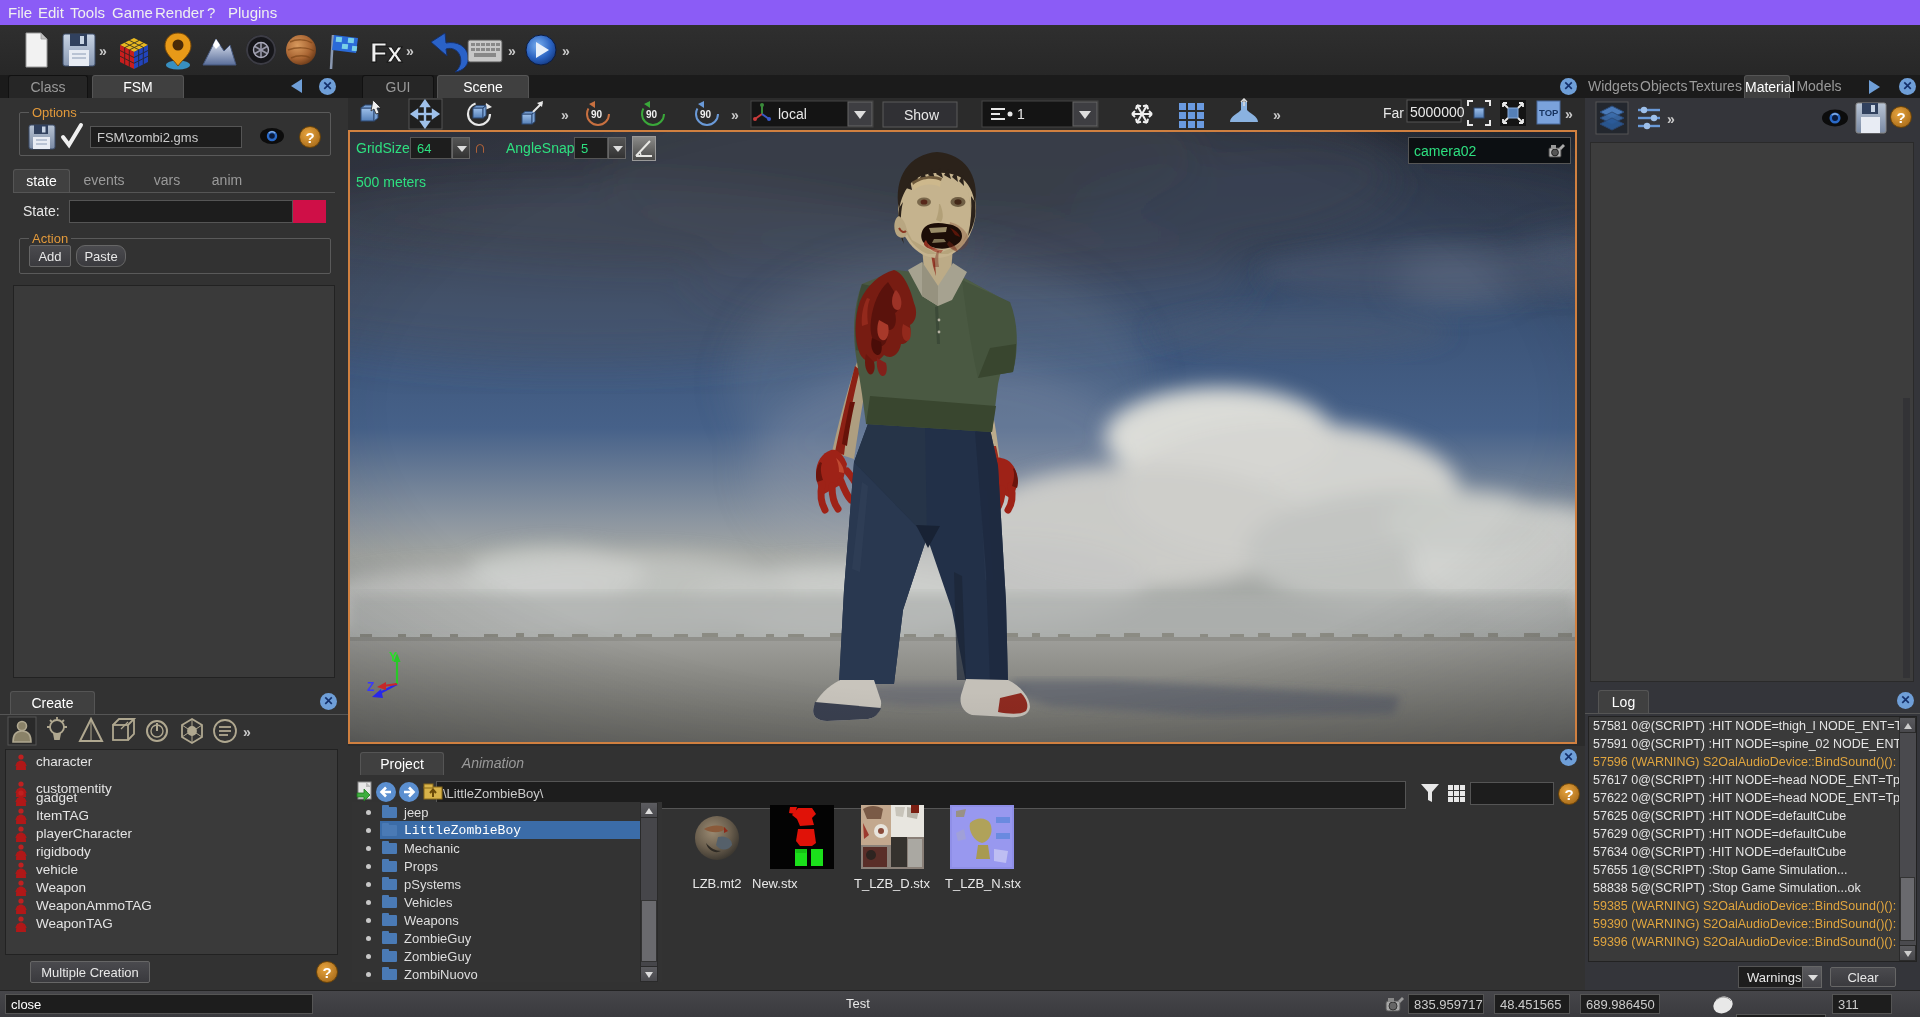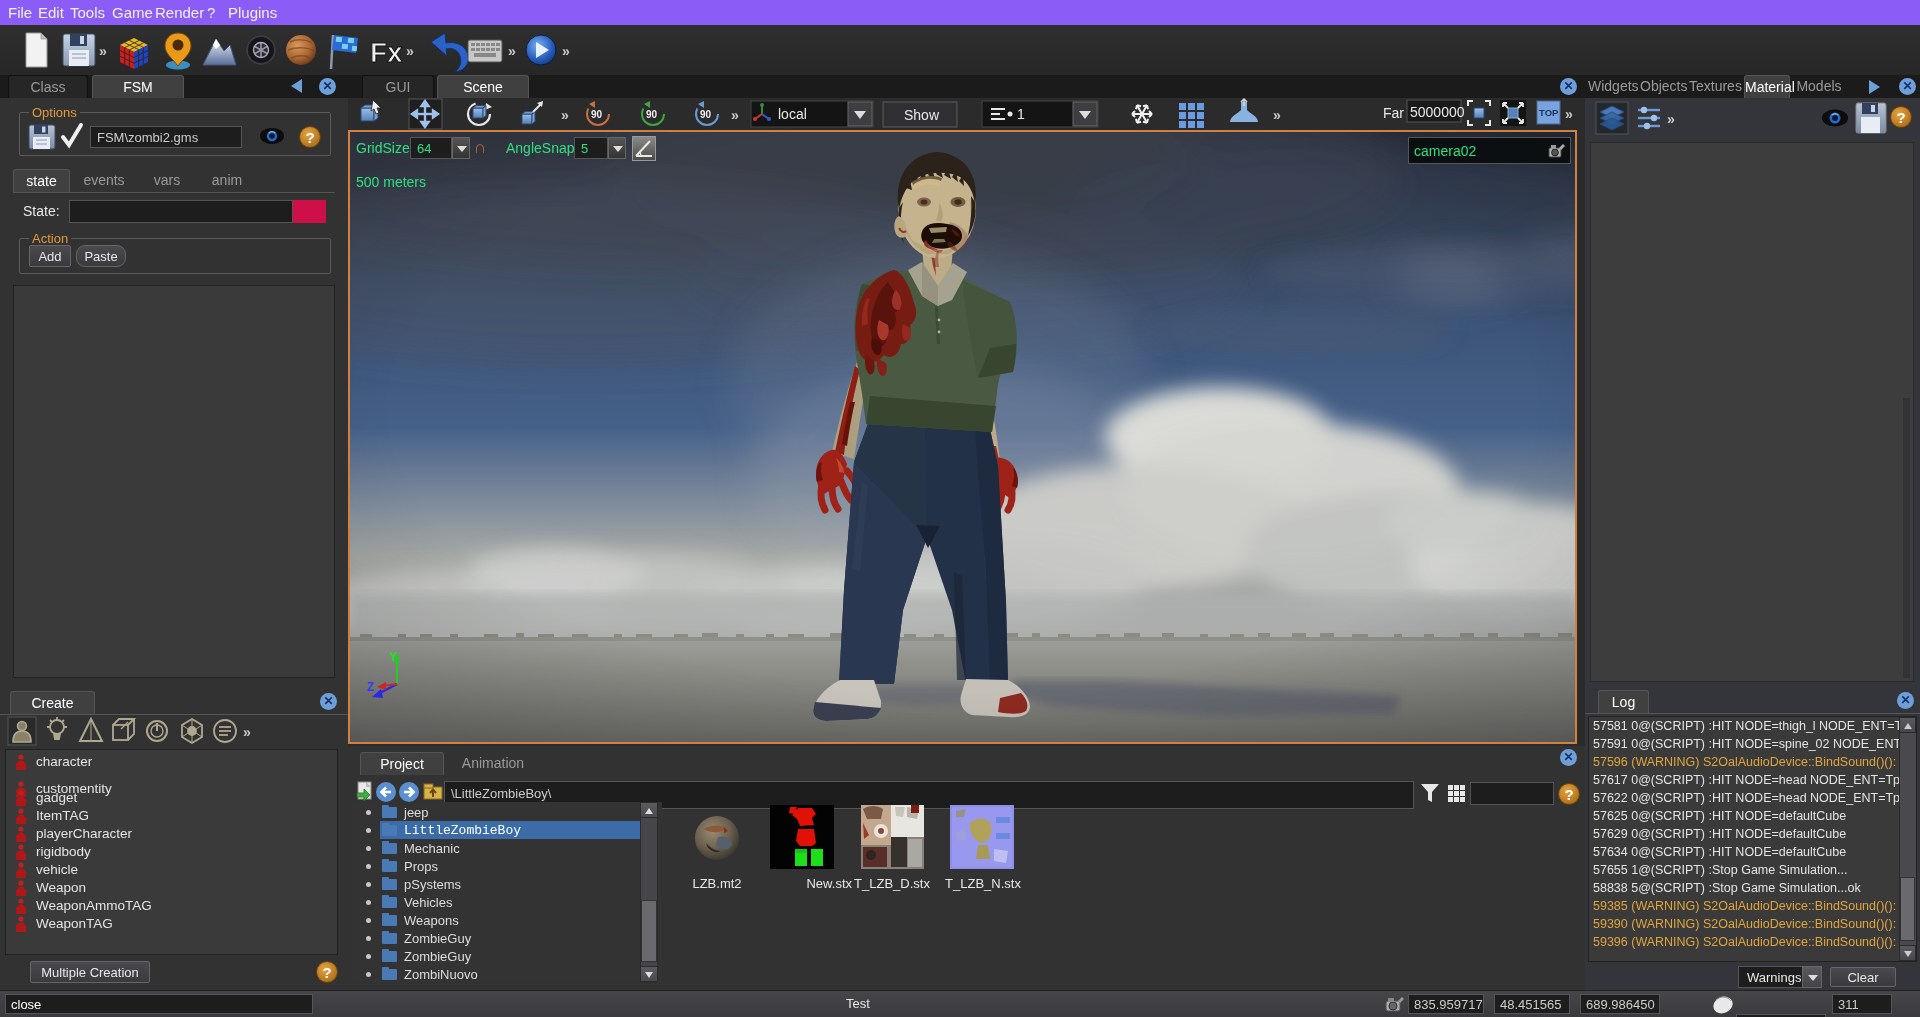--- a/index.html
+++ b/index.html
@@ -737,23 +737,23 @@
         <rect x="3" y="8" width="12" height="9" rx="1" fill="#b8b8b8" stroke="#444"></rect>
         <circle cx="9" cy="12.5" r="3.4" fill="#555" stroke="#222"></circle>
         <rect x="5" y="5" width="5" height="4" fill="#999"></rect>
         <path d="M13,8 L17,4 L19,6 L15,10 Z" fill="#aaa"></path>
       </svg>
     </div>
   </div>
 
   <div id="projectpanel" class="abs panel" style="left:348px; top:746px; width:1237px; height:244px;">
     <div class="tab active" style="left:12px; top:6px; width:84px;">Project</div>
-    <div class="tab" style="left:100px; top:6px; width:90px; background:none; border:none;">Animation</div>
+    <div class="tab" style="left:100px; top:6px; width:90px; background:none; border:none;font-style:italic;">Animation</div>
     <div class="xclose" style="left:1212px; top:3px;">✕</div>
-    <div class="field" style="left:96px; top:35px; width:970px; height:28px; line-height:24px; padding-left:6px;">\LittleZombieBoy\</div>
+    <div class="field" style="left:88px; top:35px; width:970px; height:28px; line-height:24px; padding-left:6px;">\LittleZombieBoy\</div>
     <svg style="position:absolute;left:8px;top:33px;" width="88" height="28">
 
       <rect x="2" y="3" width="13" height="17" fill="#e8e8e8" stroke="#888"></rect>
       <path d="M10,3 L15,8 L10,8 Z" fill="#bbb"></path>
       <path d="M1,14 L8,14 L8,10 L14,16 L8,22 L8,18 L1,18 Z" fill="#3fae3f" stroke="#1e7a1e" stroke-width="0.8"></path>
 
       <circle cx="30" cy="13" r="10" fill="#5b8fd0"></circle>
       <path d="M35,13 L27,13 M30,8.5 L25.5,13 L30,17.5" stroke="#fff" stroke-width="2.6" fill="none"></path>
 
       <circle cx="53" cy="13" r="10" fill="#5b8fd0"></circle>
@@ -876,21 +876,21 @@
 
 <svg style="position:absolute;left:422px;top:59px;" width="64" height="64">
           <rect width="64" height="64" fill="#030303"></rect>
 <path d="M28,3 L42,3 L46,9 L42,13 L44,20 L30,21 L27,14 L22,10 Z" fill="#e01208"></path>
 <path d="M20,2 L27,2 L25,9 L19,8 Z" fill="#e01208"></path>
 <path d="M28,24 L44,24 L46,38 L42,41 L30,41 L26,36 Z" fill="#e01208"></path>
 <rect x="25" y="44" width="12" height="17" fill="#1be01b"></rect>
 <rect x="41" y="44" width="12" height="17" fill="#1be01b"></rect>
 <path d="M25,44 L37,44 L36,48 L26,48 Z" fill="#15c215"></path>
 </svg>
-<div style="position:absolute;left:404px;top:130px;width:100px;text-align:right;color:#e8e8e8;font-size:13px;">New.stx</div>
+<div style="position:absolute;left:404px;top:130px;width:100px;text-align:left;color:#e8e8e8;font-size:13px;">New.stx</div>
 
 <svg style="position:absolute;left:513px;top:59px;" width="63" height="64">
           <rect width="63" height="64" fill="#8a8078"></rect>
 <rect x="0" y="0" width="30" height="40" fill="#c3a88e"></rect>
 <path d="M2,4 C8,0 16,0 22,4 L20,14 L6,14 Z" fill="#7a5a46"></path>
 <circle cx="20" cy="26" r="7" fill="#e8e4dc"></circle>
 <circle cx="20" cy="26" r="3" fill="#8a4a3a"></circle>
 <path d="M2,18 L8,30 L3,34 Z" fill="#9c3a2e"></path>
 <rect x="30" y="0" width="33" height="32" fill="#e8e6e0"></rect>
 <path d="M34,2 L44,2 L42,12 L35,11 Z" fill="#c8c4ba"></path>

